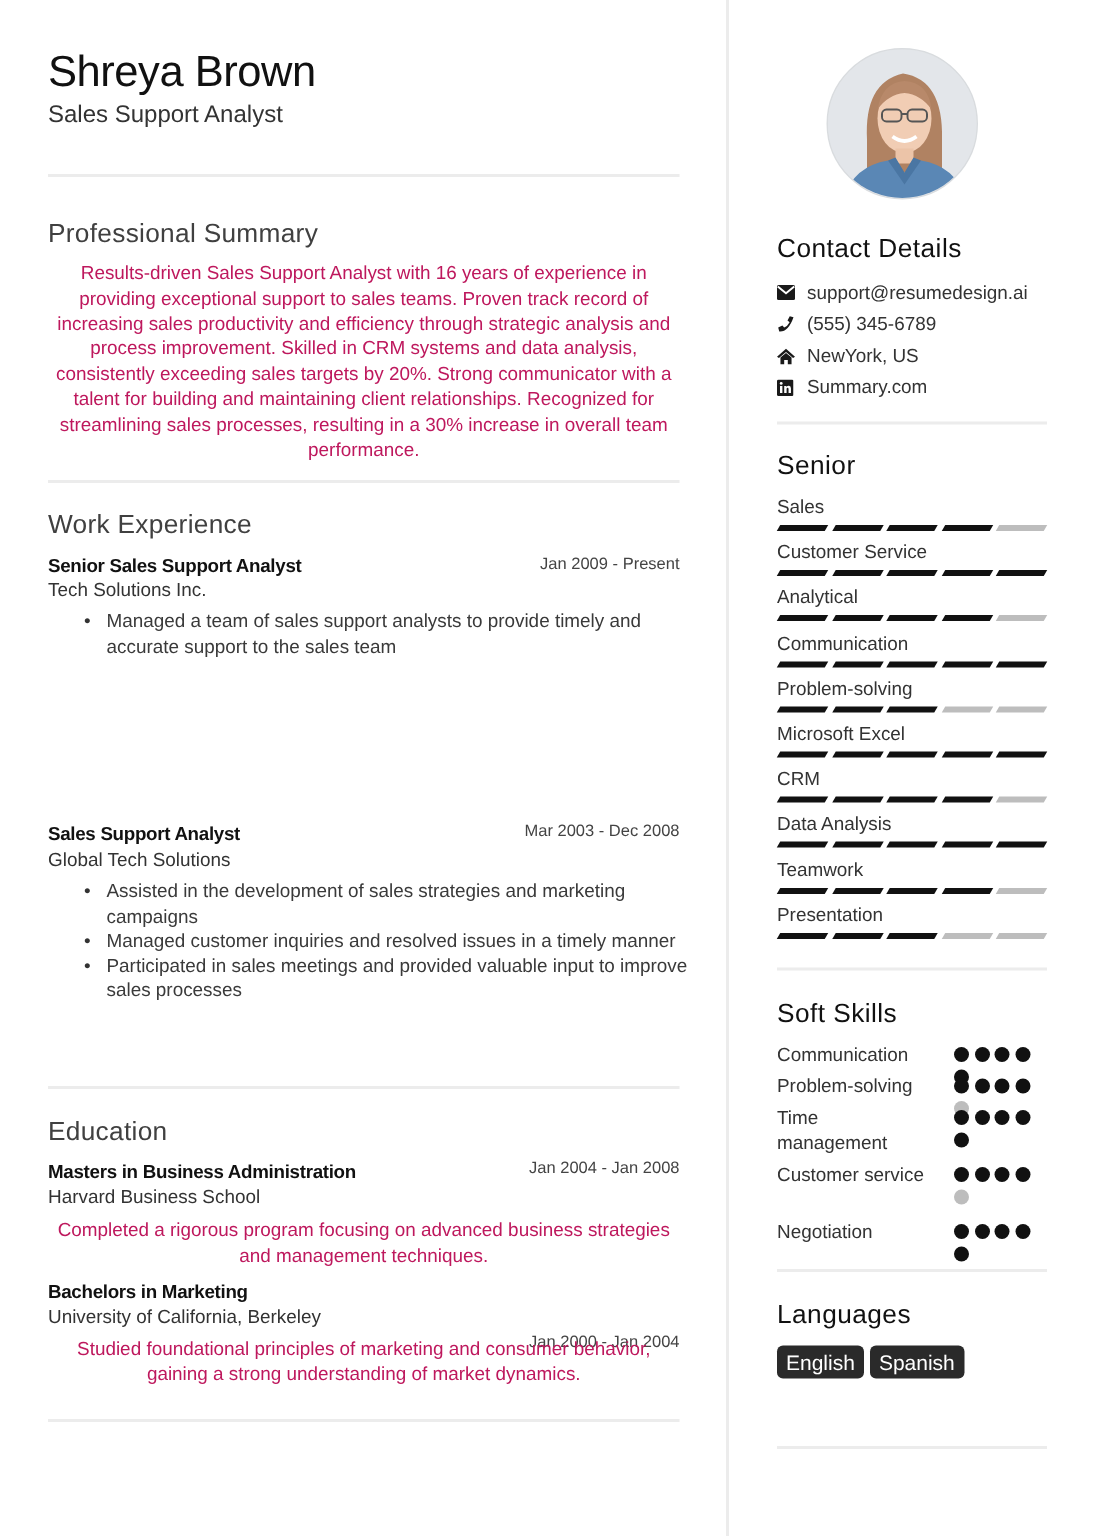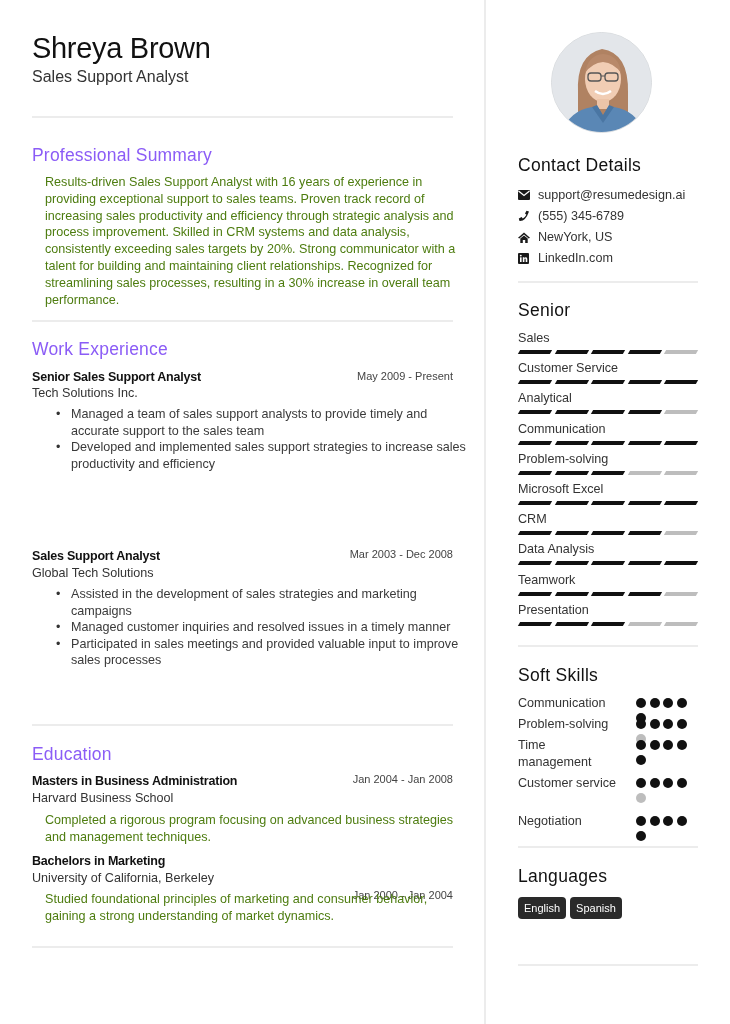--- a/index.html
+++ b/index.html
@@ -7,22 +7,22 @@
     body { font-family: "Liberation Sans", "DejaVu Sans", sans-serif; color: #2b2b2b; position: relative; }
 
     .page { position: relative; width: 730px; height: 1024px; }
 
     
     .left { position: absolute; left: 32px; top: 0; width: 421px; }
     .name { position: absolute; top: 32px; left: 0; font-size: 29px; font-weight: 400; color: #111; letter-spacing: -0.3px; }
     .title { position: absolute; top: 68px; left: 0; font-size: 16px; color: #333; }
     .hr { position: absolute; left: 0; width: 421px; height: 2px; background: #ececec; }
 
-    .section-title { position: absolute; left: 0; font-size: 17.5px; color: #8b5cf6; letter-spacing: 0.2px; }
-    .para { position: absolute; left: 13px; width: 421px; font-size: 12.6px; line-height: 16.8px; color: #4d7c0f; }
+    .section-title { position: absolute; left: 0; font-size: 17.5px; color: #404040; letter-spacing: 0.2px; }
+    .para { position: absolute; left: 0; width: 421px; font-size: 12.6px; line-height: 16.8px; color: #be185d; text-align: center; }
 
     .job-title { position: absolute; left: 0; font-size: 12.5px; font-weight: 700; color: #111; letter-spacing: -0.2px; }
     .job-date { position: absolute; right: 0; font-size: 11px; color: #444; }
     .job-company { position: absolute; left: 0; font-size: 12.6px; color: #333; }
     .bullets { position: absolute; left: 16px; width: 421px; list-style: none; }
     .bullets li { position: relative; padding-left: 23px; font-size: 12.6px; line-height: 16.6px; color: #3a3a3a; }
     .bullets li::before { content: "•"; position: absolute; left: 8px; top: 0; color: #333; }
 
     
     .vdiv { position: absolute; left: 484px; top: 0; width: 2px; height: 1024px; background: #ececec; }
@@ -40,44 +40,43 @@
     .skill-bar { position: absolute; left: 1px; width: 178px; height: 5px; display: flex; gap: 5px; }
     .seg { flex: 1; height: 4px; transform: skewX(-30deg); background: #111; }
     .seg.off { background: #bdbdbd; }
 
     .soft-label { position: absolute; left: 0; width: 110px; font-size: 12.6px; line-height: 17px; color: #333; }
     .dots { position: absolute; left: 118px; width: 54px; display: flex; flex-wrap: wrap; row-gap: 5px; }
     .dot { width: 10px; height: 10px; border-radius: 50%; background: #111; margin-right: 3.5px; }
     .dot.off { background: #bdbdbd; }
 
     .lang-row { position: absolute; left: 0; display: flex; gap: 4px; }
-    .lang { background: #2a2a2a; color: #fff; font-size: 11px; padding: 3px 6px; border-radius: 4px; line-height: 16px; }
+    .lang { background: #2a2a2a; color: #fff; font-size: 14px; padding: 3px 6px; border-radius: 4px; line-height: 16px; }
   </style>
 </head>
 <body>
 
 <div class="page">
 
   <div class="left">
     <div class="name">Shreya Brown</div>
     <div class="title">Sales Support Analyst</div>
     <div class="hr" style="top:116px"></div>
 
     <div class="section-title" style="top:145px">Professional Summary</div>
     <div class="para" style="top:174px">Results-driven Sales Support Analyst with 16 years of experience in providing exceptional support to sales teams. Proven track record of increasing sales productivity and efficiency through strategic analysis and process improvement. Skilled in CRM systems and data analysis, consistently exceeding sales targets by 20%. Strong communicator with a talent for building and maintaining client relationships. Recognized for streamlining sales processes, resulting in a 30% increase in overall team performance.</div>
     <div class="hr" style="top:320px"></div>
 
     <div class="section-title" style="top:339px">Work Experience</div>
 
     <div class="job-title" style="top:370px">Senior Sales Support Analyst</div>
-    <div class="job-date" style="top:370px">May 2009 - Present</div>
+    <div class="job-date" style="top:370px">Jan 2009 - Present</div>
     <div class="job-company" style="top:386px">Tech Solutions Inc.</div>
     <ul class="bullets" style="top:406px">
       <li>Managed a team of sales support analysts to provide timely and accurate support to the sales team</li>
-      <li>Developed and implemented sales support strategies to increase sales productivity and efficiency</li>
     </ul>
 
     <div class="job-title" style="top:549px">Sales Support Analyst</div>
     <div class="job-date" style="top:548px">Mar 2003 - Dec 2008</div>
     <div class="job-company" style="top:566px">Global Tech Solutions</div>
     <ul class="bullets" style="top:586px">
       <li>Assisted in the development of sales strategies and marketing campaigns</li>
       <li>Managed customer inquiries and resolved issues in a timely manner</li>
       <li>Participated in sales meetings and provided valuable input to improve sales processes</li>
     </ul>
@@ -146,21 +145,21 @@
     </div>
     <div class="contact" style="top:251px">
       <span class="ic">
         <svg width="11" height="11" viewBox="0 0 11 11">
             <rect width="11" height="11" rx="1" fill="#1a1a1a"></rect>
             <rect x="2" y="4.3" width="1.6" height="4.7" fill="#fff"></rect>
             <circle cx="2.8" cy="2.6" r="0.95" fill="#fff"></circle>
             <path d="M4.8 4.3 H6.3 V5 Q6.9 4.1 8 4.2 Q9.3 4.3 9.3 6 V9 H7.7 V6.4 Q7.7 5.5 7 5.5 Q6.4 5.5 6.4 6.4 V9 H4.8 Z" fill="#fff"></path>
           </svg>
       </span>
-      <span>LinkedIn.com</span>
+      <span>Summary.com</span>
     </div>
 
     <div class="r-hr" style="top:281px"></div>
 
     <div class="r-title" style="top:300px">Senior</div>
     <div id="skills-list">
         <div class="skill-label" style="top: 331px;">Sales</div>
         <div class="skill-bar" style="top: 350px;">
           <span class="seg"></span>
           <span class="seg"></span>

